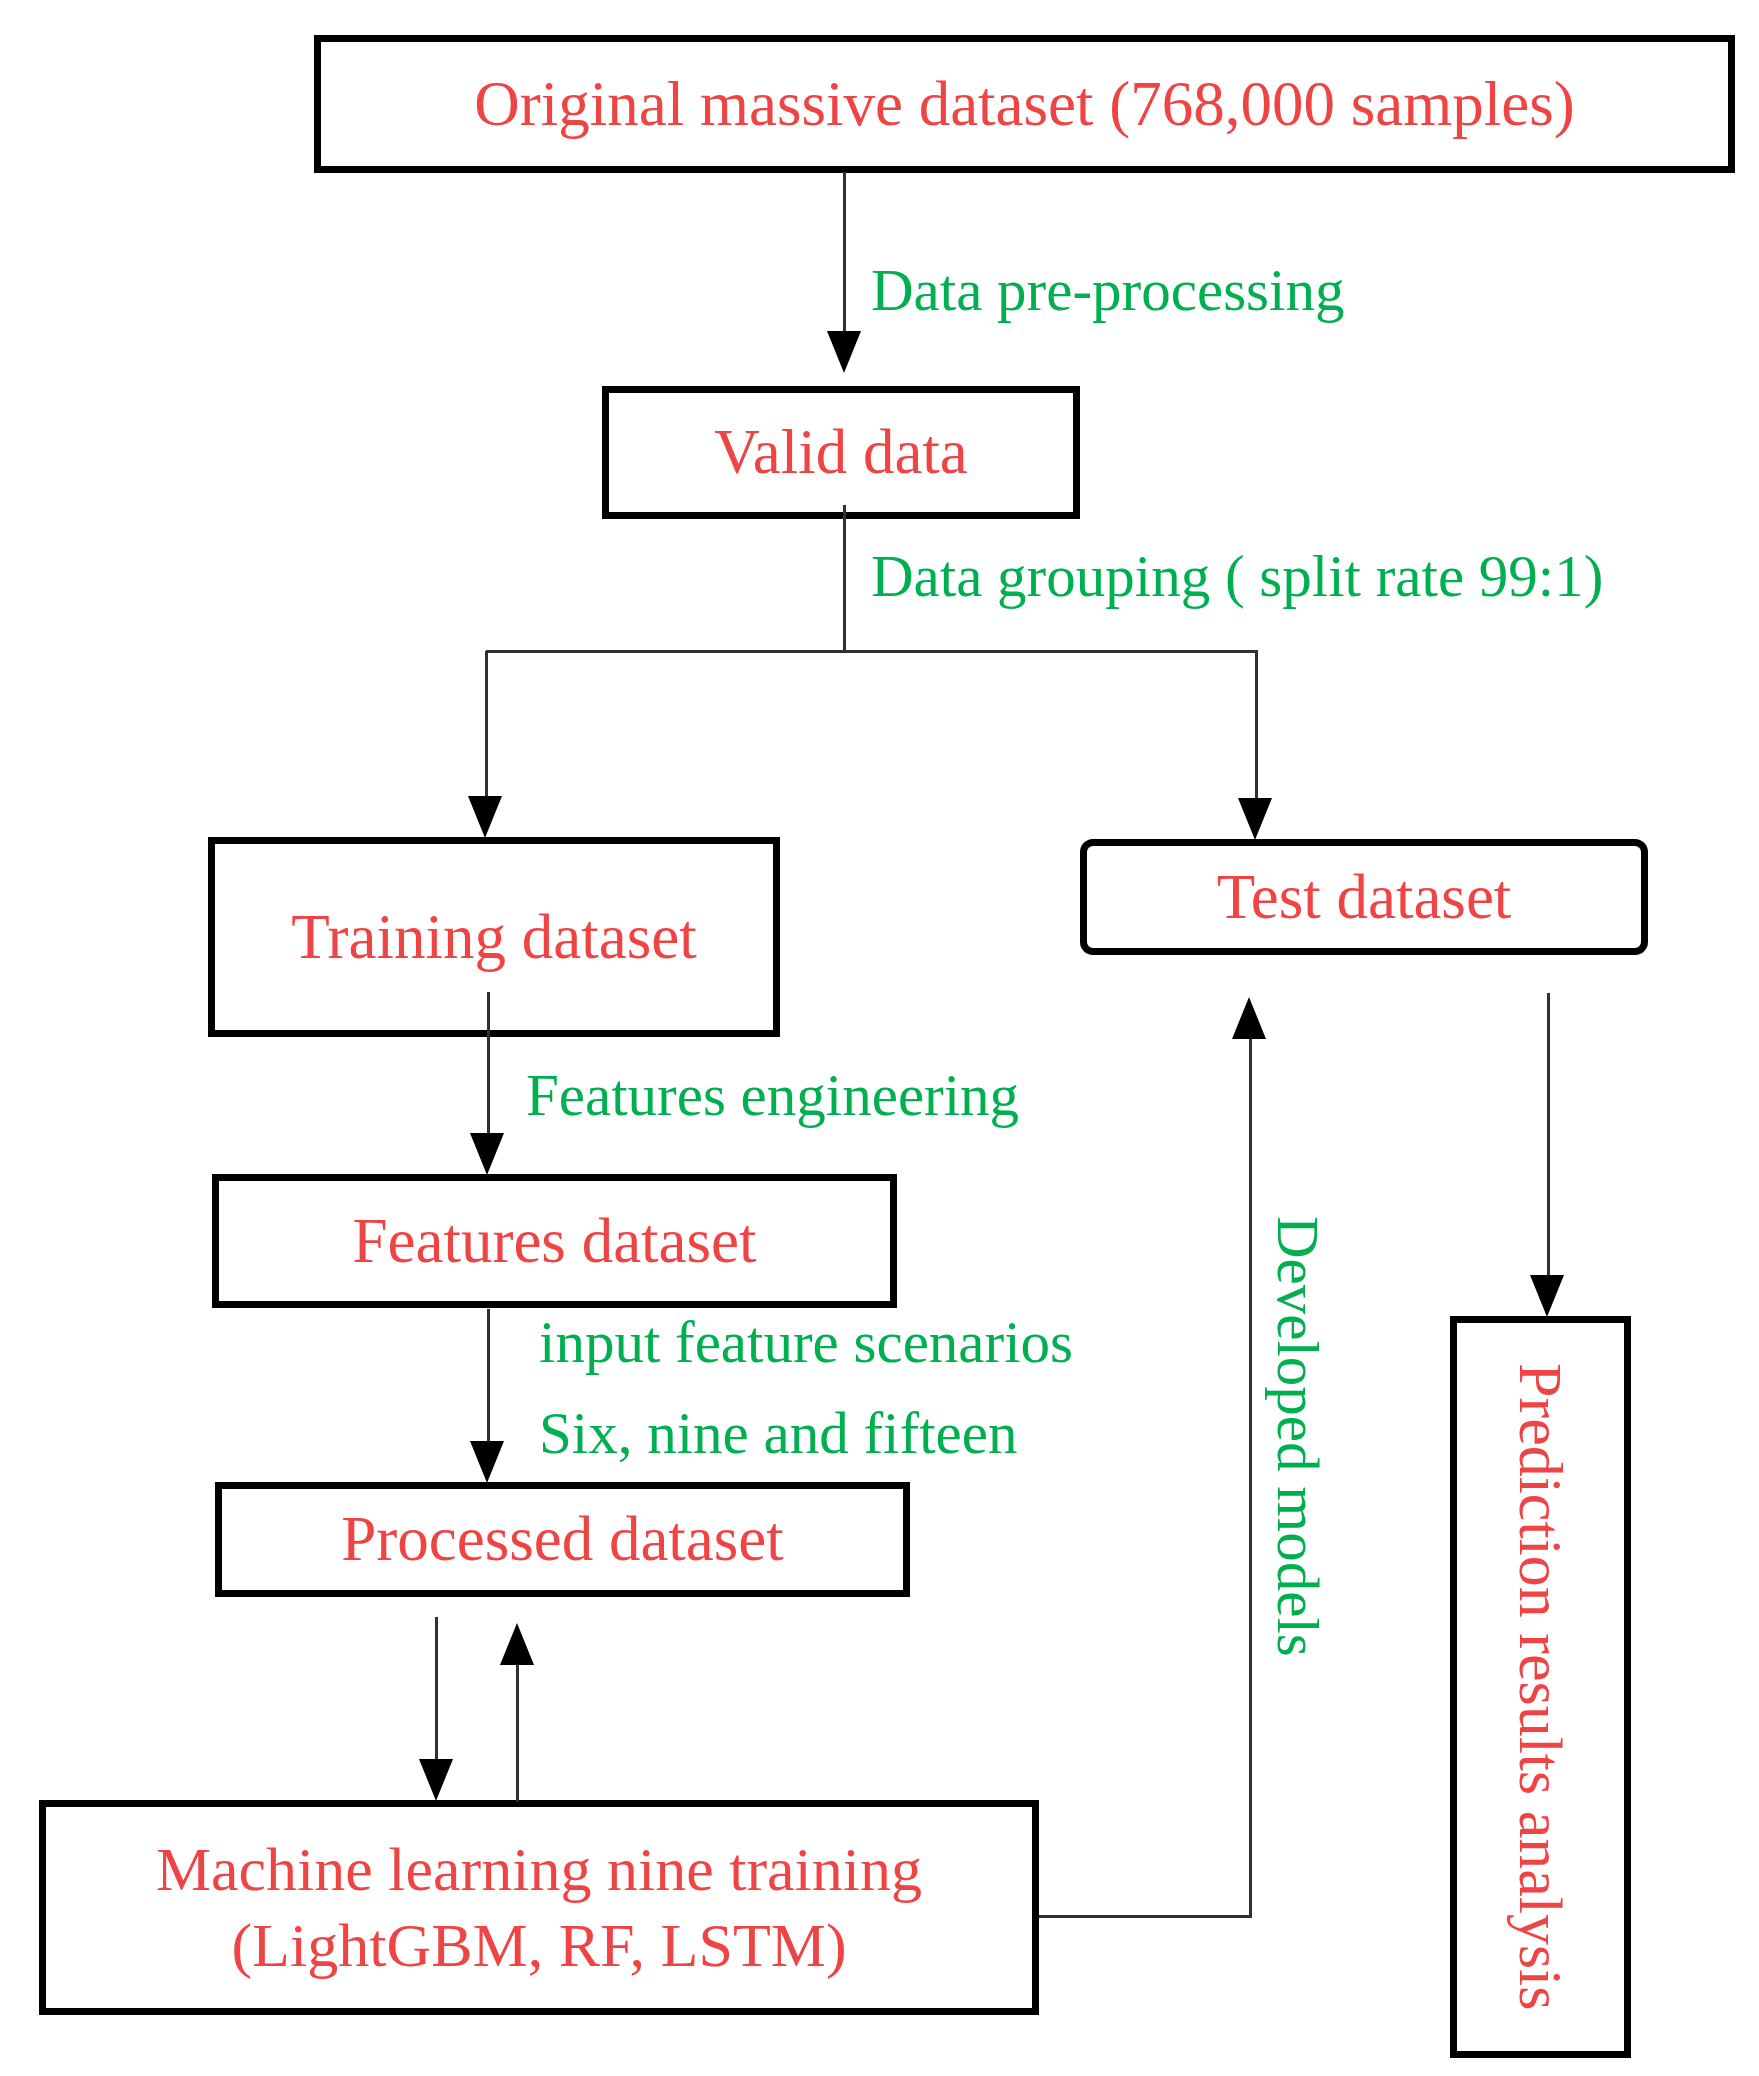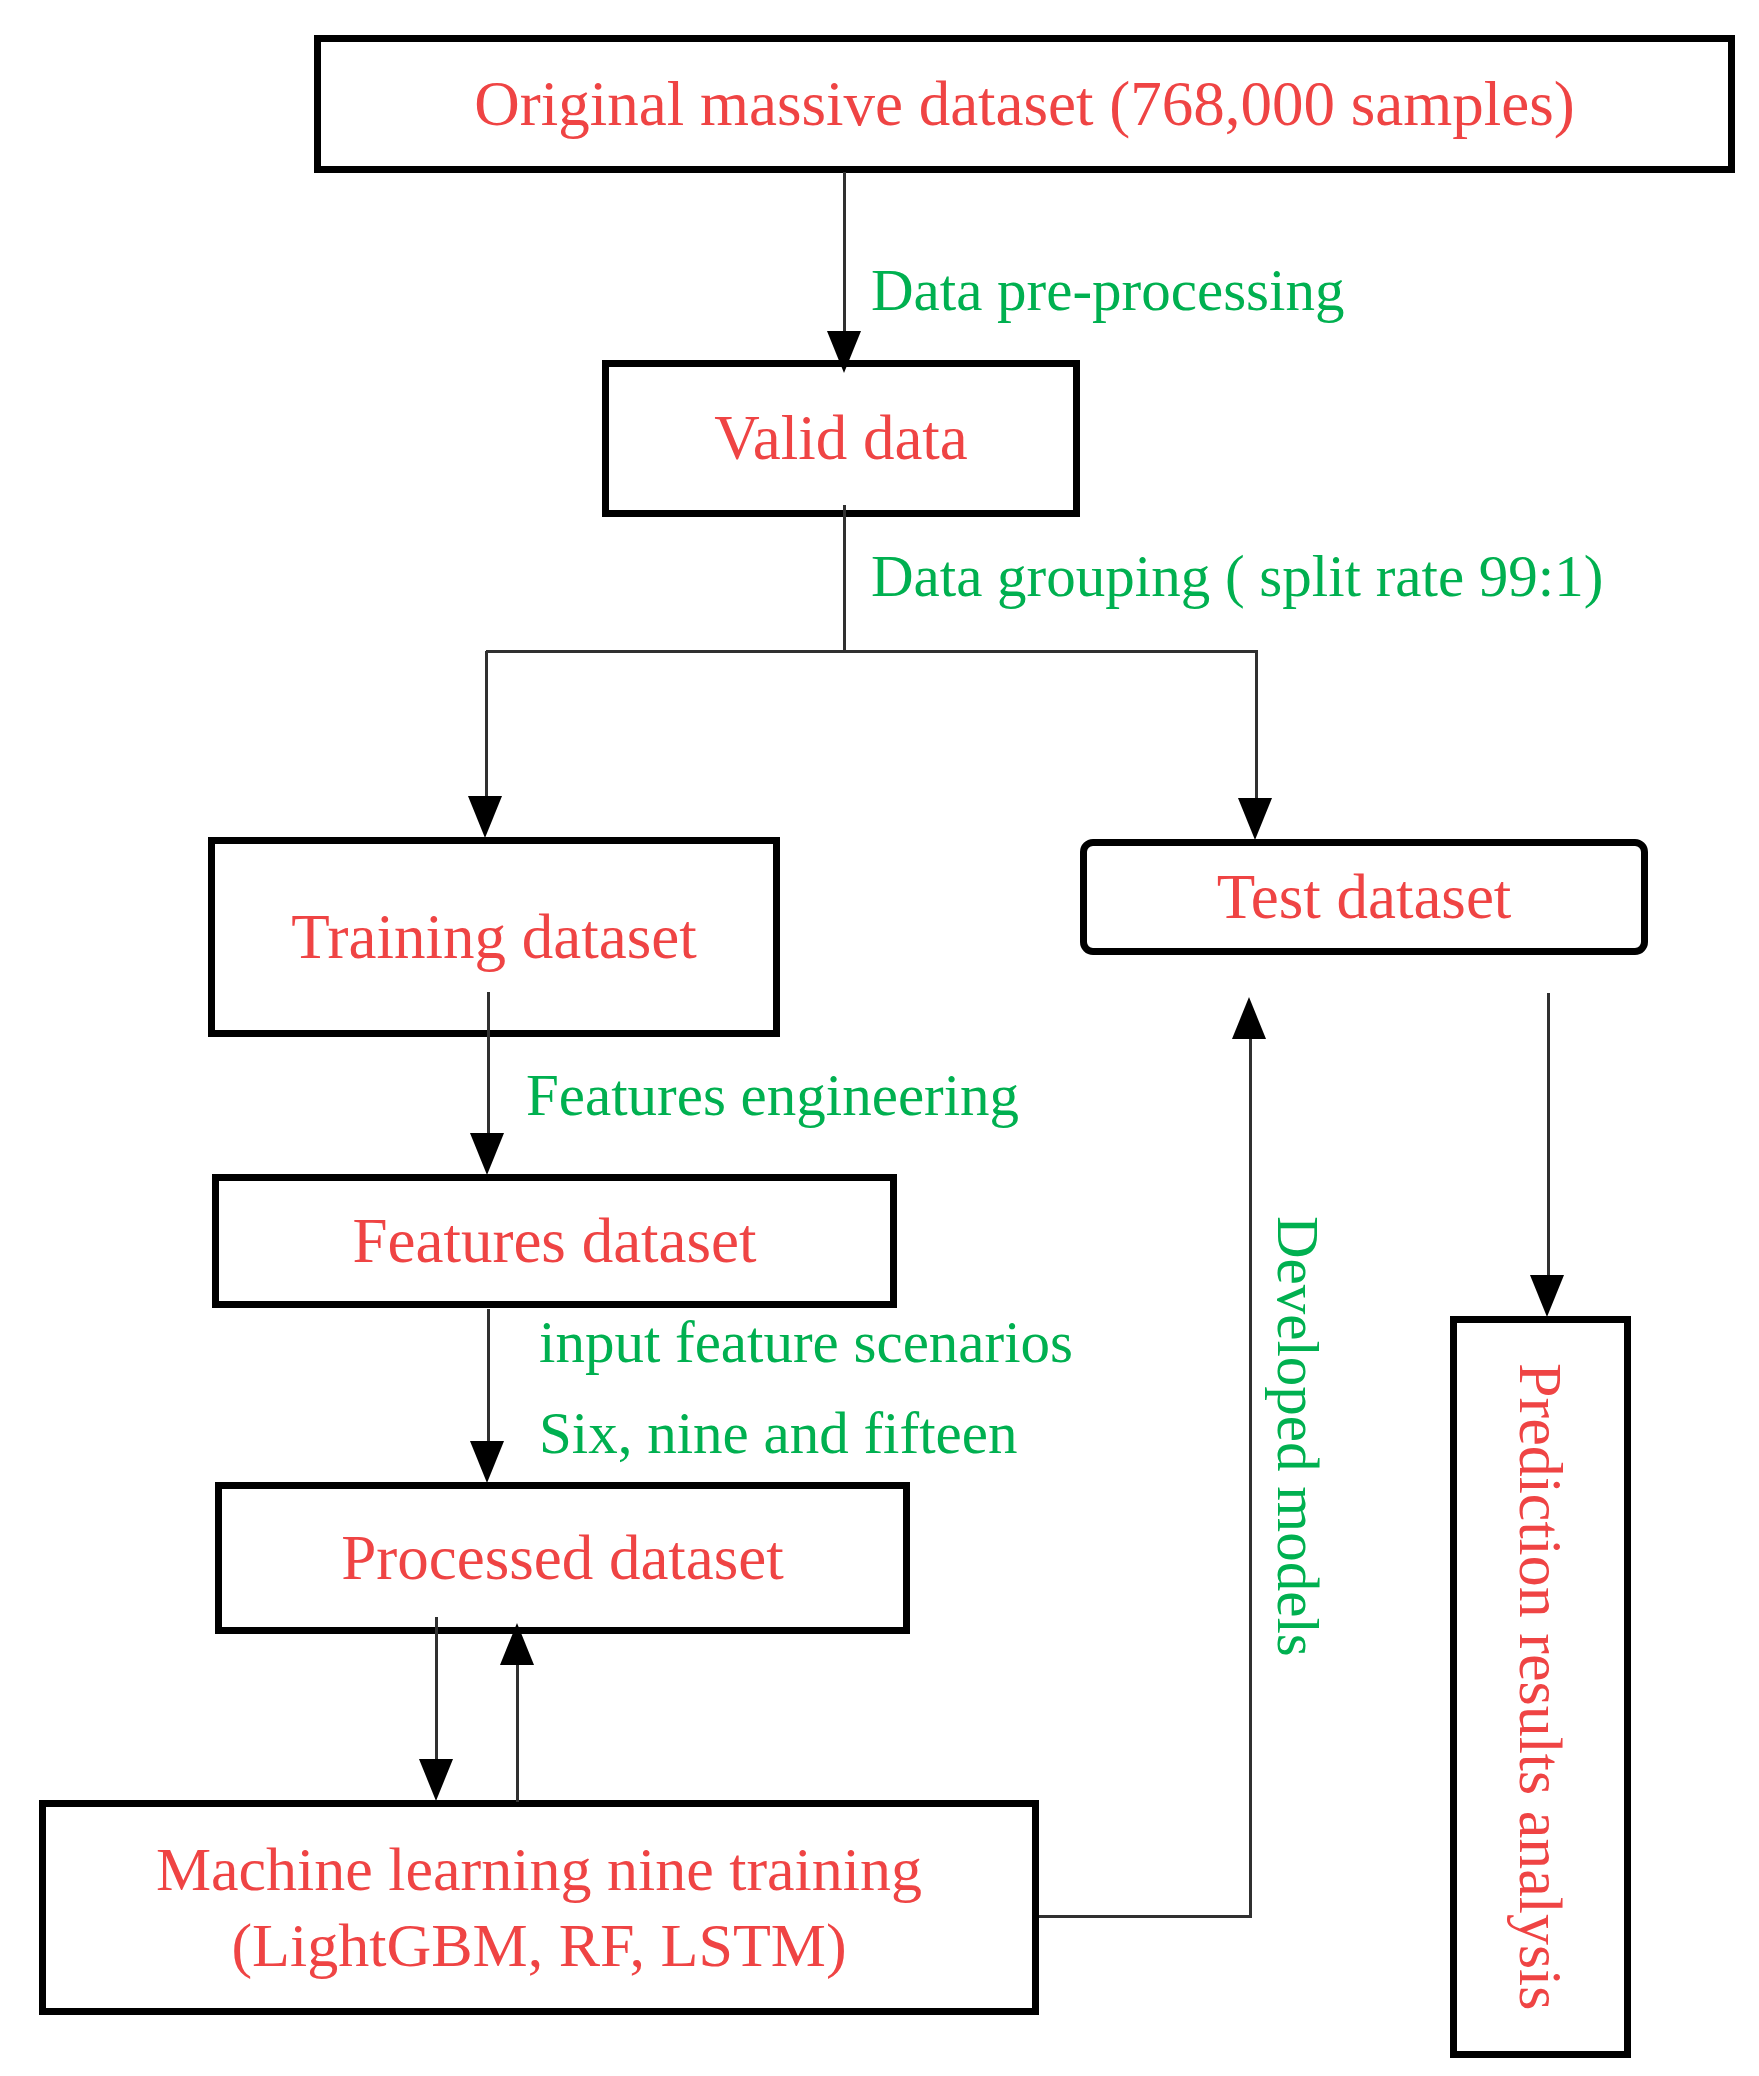--- a/index.html
+++ b/index.html
@@ -45,25 +45,25 @@
     font-size:59px;
     line-height:1.5;
     white-space:nowrap;
   }
   .vtext{
     writing-mode:vertical-rl;
     white-space:nowrap;
   }
   
   #box-original{left:314px;top:35px;width:1421px;height:138px;}
-  #box-valid{left:602px;top:360px;width:478px;height:157px;}
+  #box-valid{left:602px;top:386px;width:478px;height:133px;}
   #box-training{left:208px;top:837px;width:572px;height:200px;border-width:7px;}
   #box-test{left:1080px;top:839px;width:568px;height:116px;border-width:7px;border-radius:13px;}
   #box-features{left:212px;top:1174px;width:685px;height:134px;border-width:7px;}
-  #box-processed{left:215px;top:1482px;width:695px;height:152px;border-width:7px;}
+  #box-processed{left:215px;top:1482px;width:695px;height:115px;border-width:7px;}
   #box-ml{left:39px;top:1800px;width:1000px;height:215px;border-width:7px;font-size:62px;}
   #box-prediction{left:1450px;top:1316px;width:181px;height:742px;border-width:7px;font-size:62px;}
   
   #s1{left:843px;top:172px;height:163px;}
   #s2{left:843px;top:505px;height:147px;}
   #s3{left:486px;top:650px;width:772px;}
   #s4{left:485px;top:651px;height:148px;}
   #s5{left:1255px;top:651px;height:149px;}
   #s6{left:487px;top:992px;height:144px;}
   #s7{left:487px;top:1309px;height:135px;}

